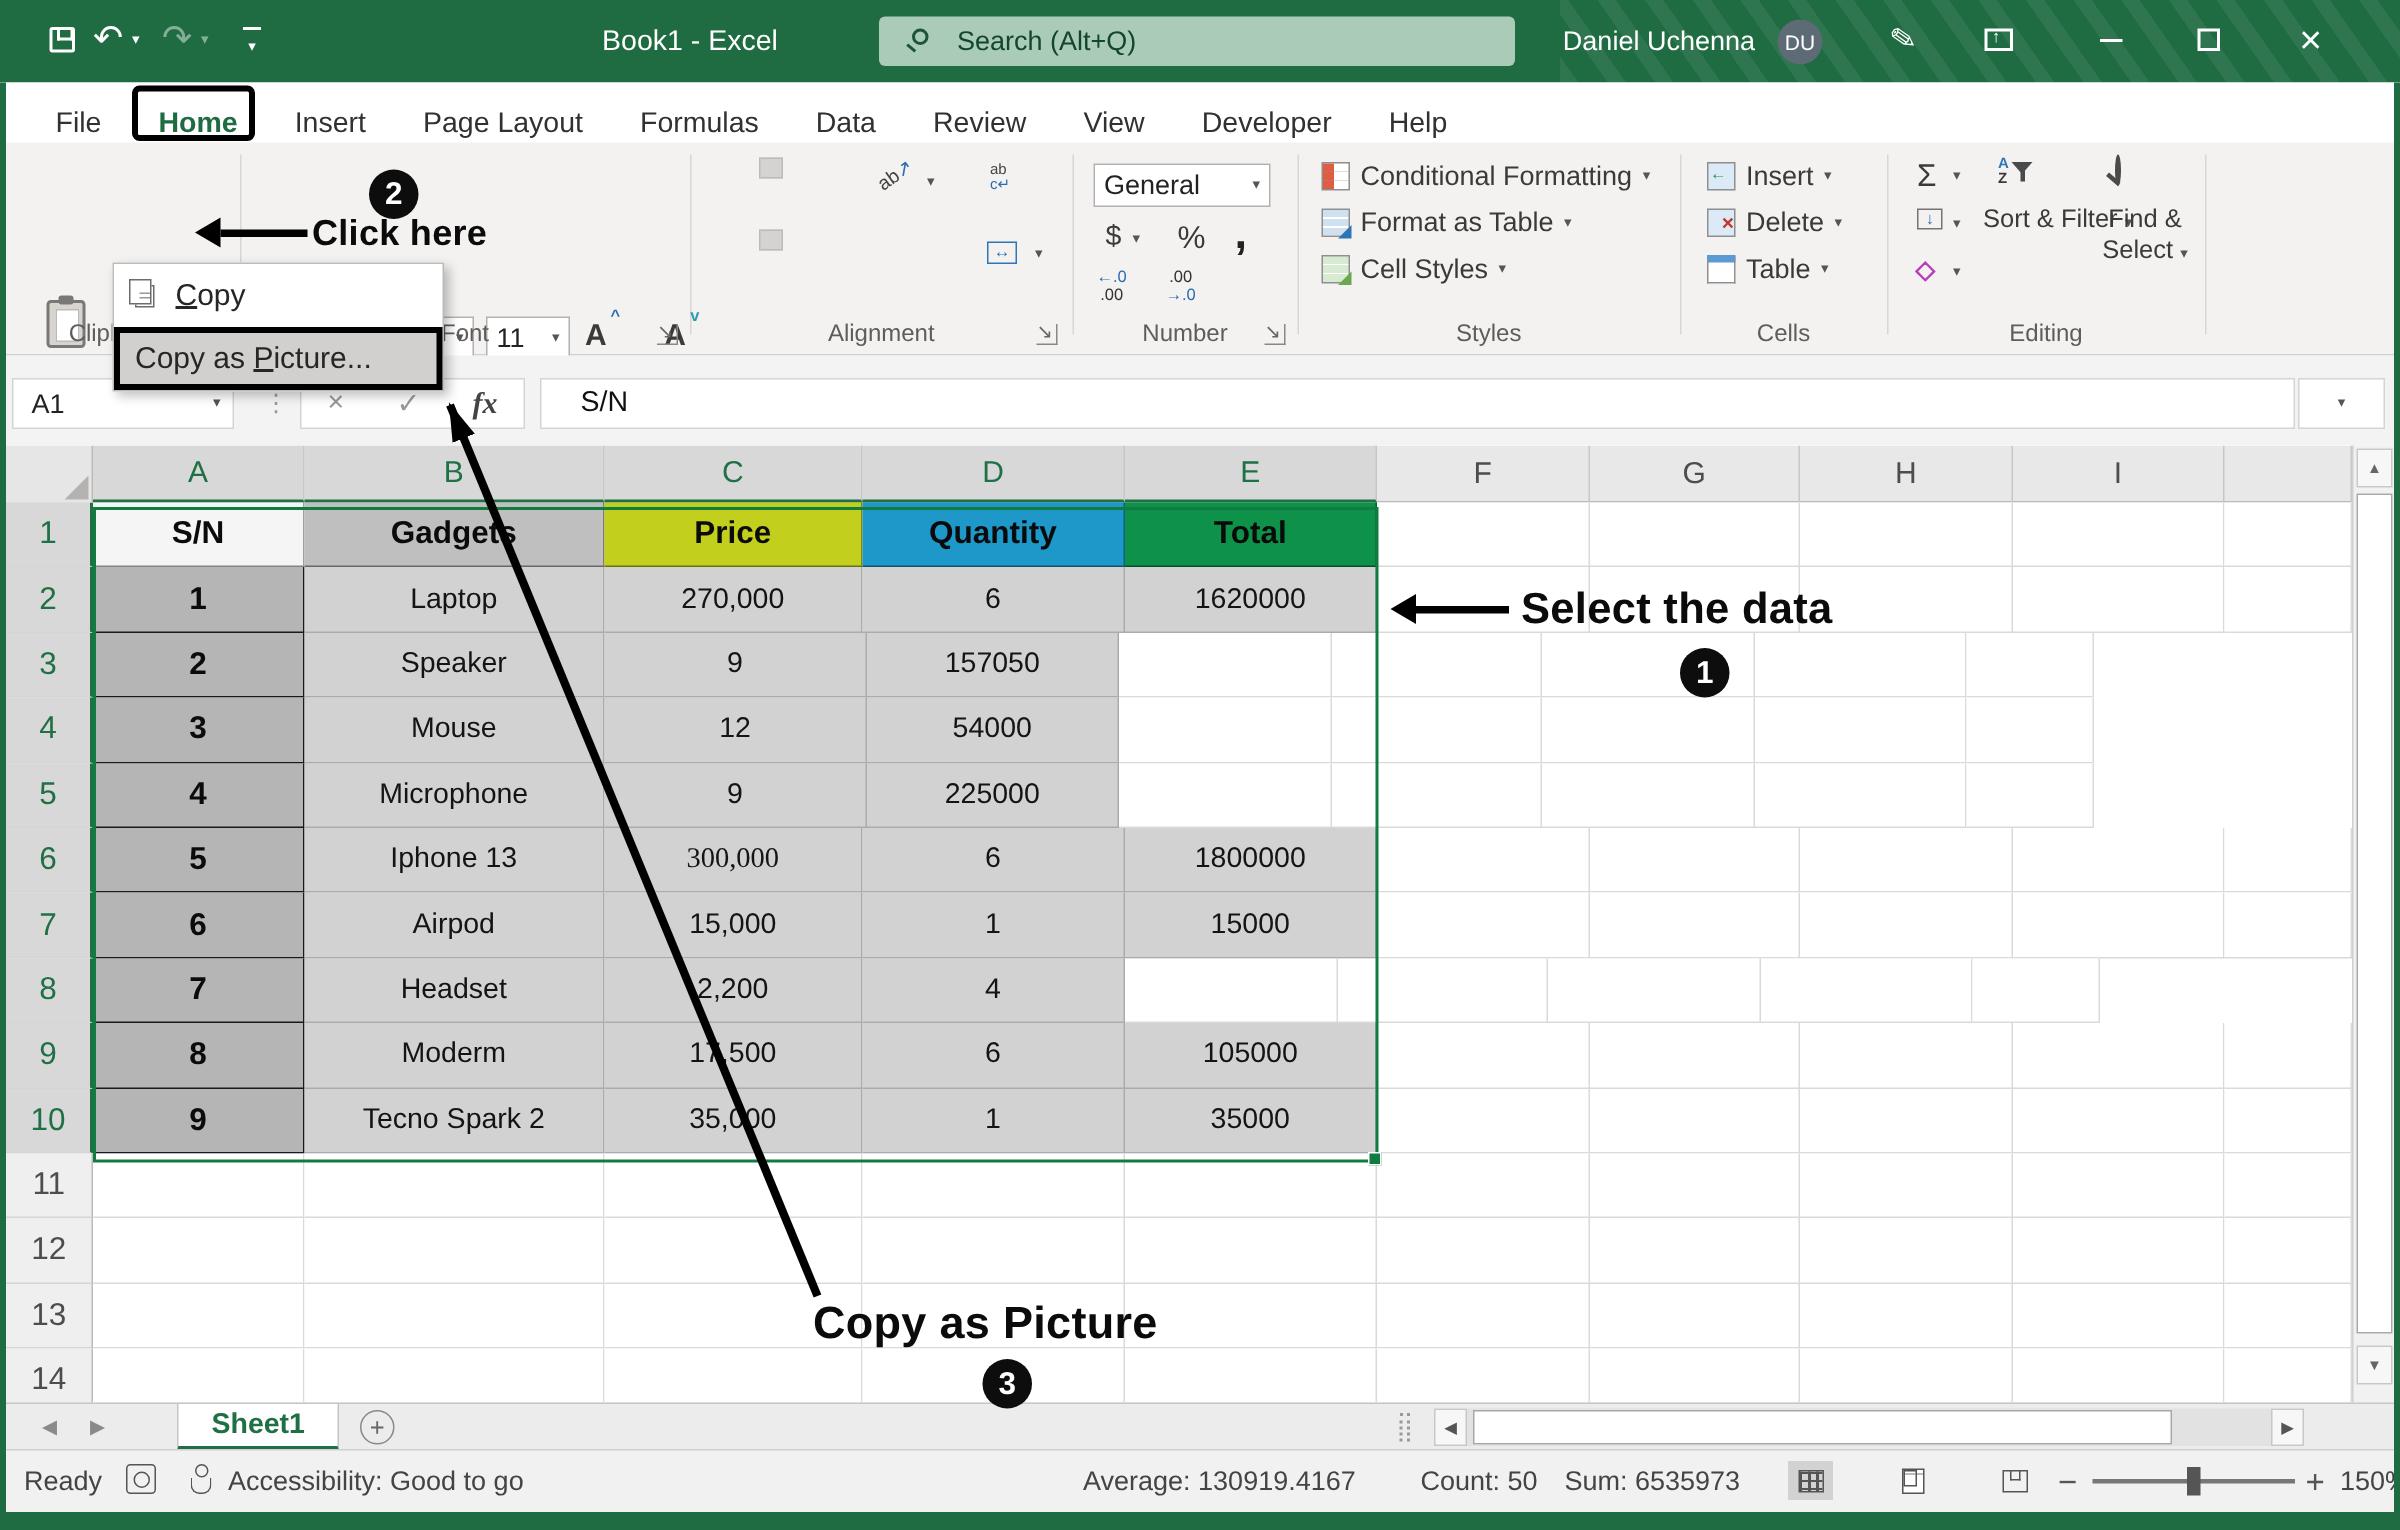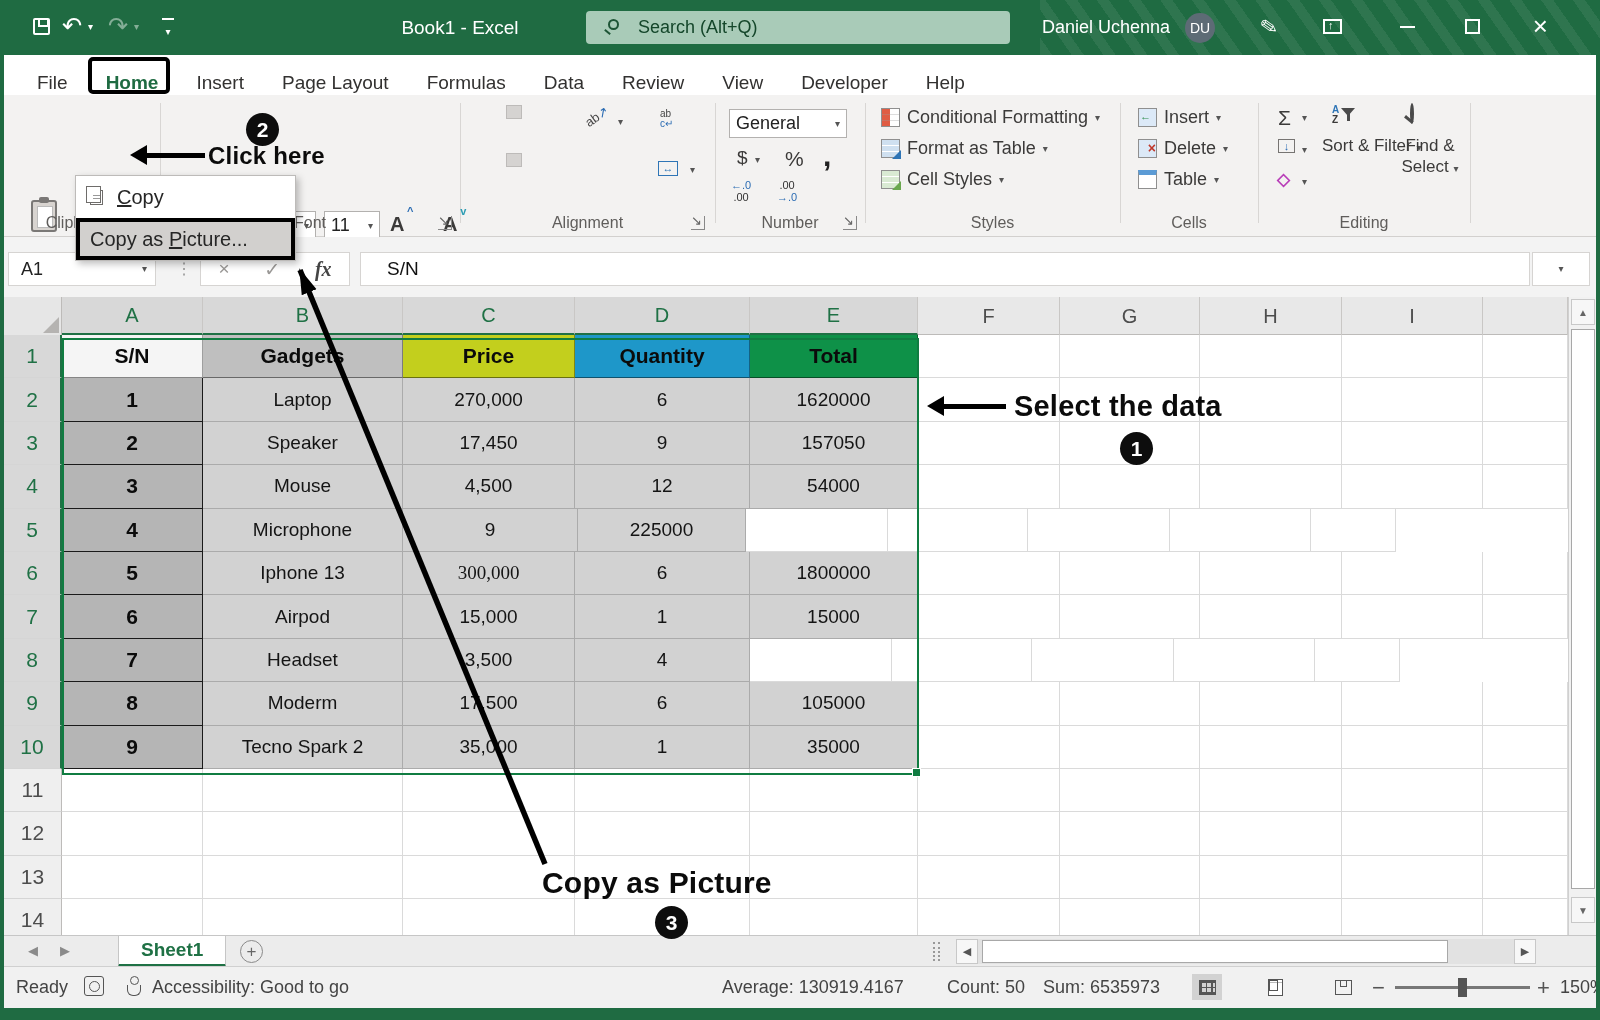--- a/index.html
+++ b/index.html
@@ -440,34 +440,32 @@
           <div class="cell empty" style="width: 142px;"></div>
           <div class="cell empty" style="width: 140px;"></div>
           <div class="cell empty" style="width: 142px;"></div>
           <div class="cell empty" style="width: 141px;"></div>
           <div class="cell empty" style="width: 85px;"></div>
         </div>
         <div class="row">
           <div class="rowh sel">3</div>
           <div class="cell acol" style="width: 141px;">2</div>
           <div class="cell dcell" style="width: 200px;">Speaker</div>
-          <div class="cell dcell" style="width: 172px;">17,450</div>
           <div class="cell dcell" style="width: 175px;">9</div>
           <div class="cell dcell" style="width: 168px;">157050</div>
           <div class="cell empty" style="width: 142px;"></div>
           <div class="cell empty" style="width: 140px;"></div>
           <div class="cell empty" style="width: 142px;"></div>
           <div class="cell empty" style="width: 141px;"></div>
           <div class="cell empty" style="width: 85px;"></div>
         </div>
         <div class="row">
           <div class="rowh sel">4</div>
           <div class="cell acol" style="width: 141px;">3</div>
           <div class="cell dcell" style="width: 200px;">Mouse</div>
-          <div class="cell dcell" style="width: 172px;">4,500</div>
           <div class="cell dcell" style="width: 175px;">12</div>
           <div class="cell dcell" style="width: 168px;">54000</div>
           <div class="cell empty" style="width: 142px;"></div>
           <div class="cell empty" style="width: 140px;"></div>
           <div class="cell empty" style="width: 142px;"></div>
           <div class="cell empty" style="width: 141px;"></div>
           <div class="cell empty" style="width: 85px;"></div>
         </div>
         <div class="row">
           <div class="rowh sel">5</div>
@@ -504,21 +502,21 @@
           <div class="cell empty" style="width: 142px;"></div>
           <div class="cell empty" style="width: 140px;"></div>
           <div class="cell empty" style="width: 142px;"></div>
           <div class="cell empty" style="width: 141px;"></div>
           <div class="cell empty" style="width: 85px;"></div>
         </div>
         <div class="row">
           <div class="rowh sel">8</div>
           <div class="cell acol" style="width: 141px;">7</div>
           <div class="cell dcell" style="width: 200px;">Headset</div>
-          <div class="cell dcell" style="width: 172px;">3,500</div>
+          <div class="cell dcell" style="width: 172px;">2,200</div>
           <div class="cell dcell" style="width: 175px;">4</div>
           <div class="cell empty" style="width: 142px;"></div>
           <div class="cell empty" style="width: 140px;"></div>
           <div class="cell empty" style="width: 142px;"></div>
           <div class="cell empty" style="width: 141px;"></div>
           <div class="cell empty" style="width: 85px;"></div>
         </div>
         <div class="row">
           <div class="rowh sel">9</div>
           <div class="cell acol" style="width: 141px;">8</div>

